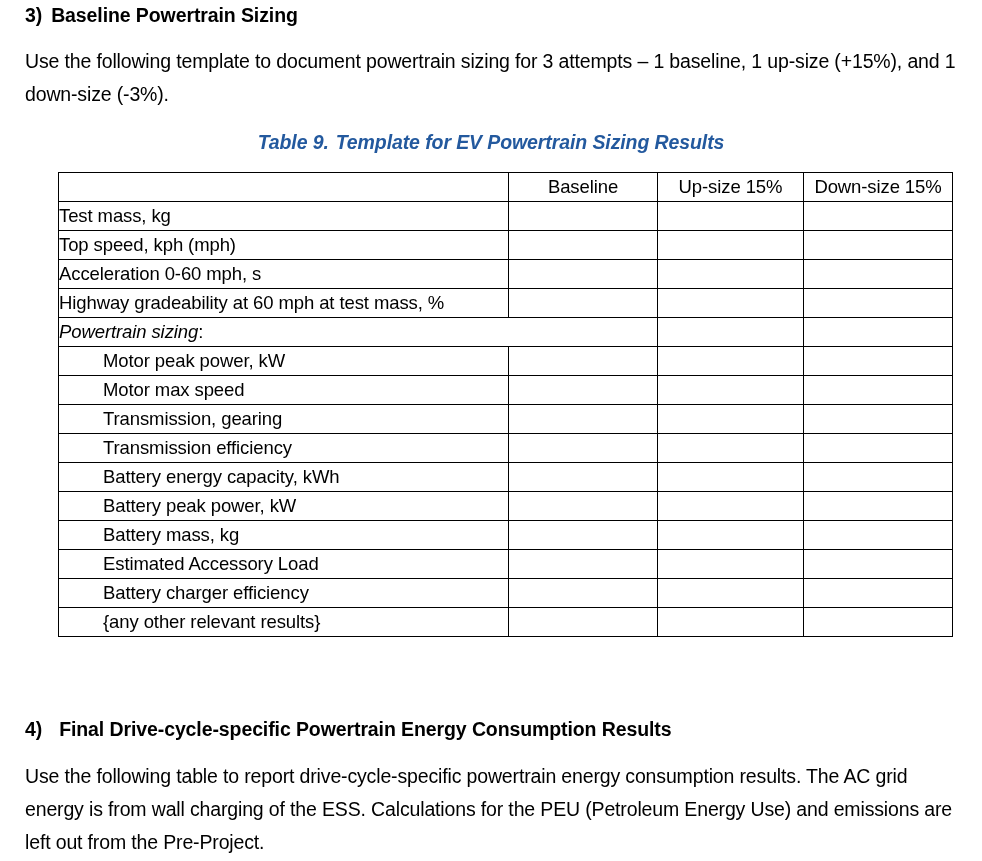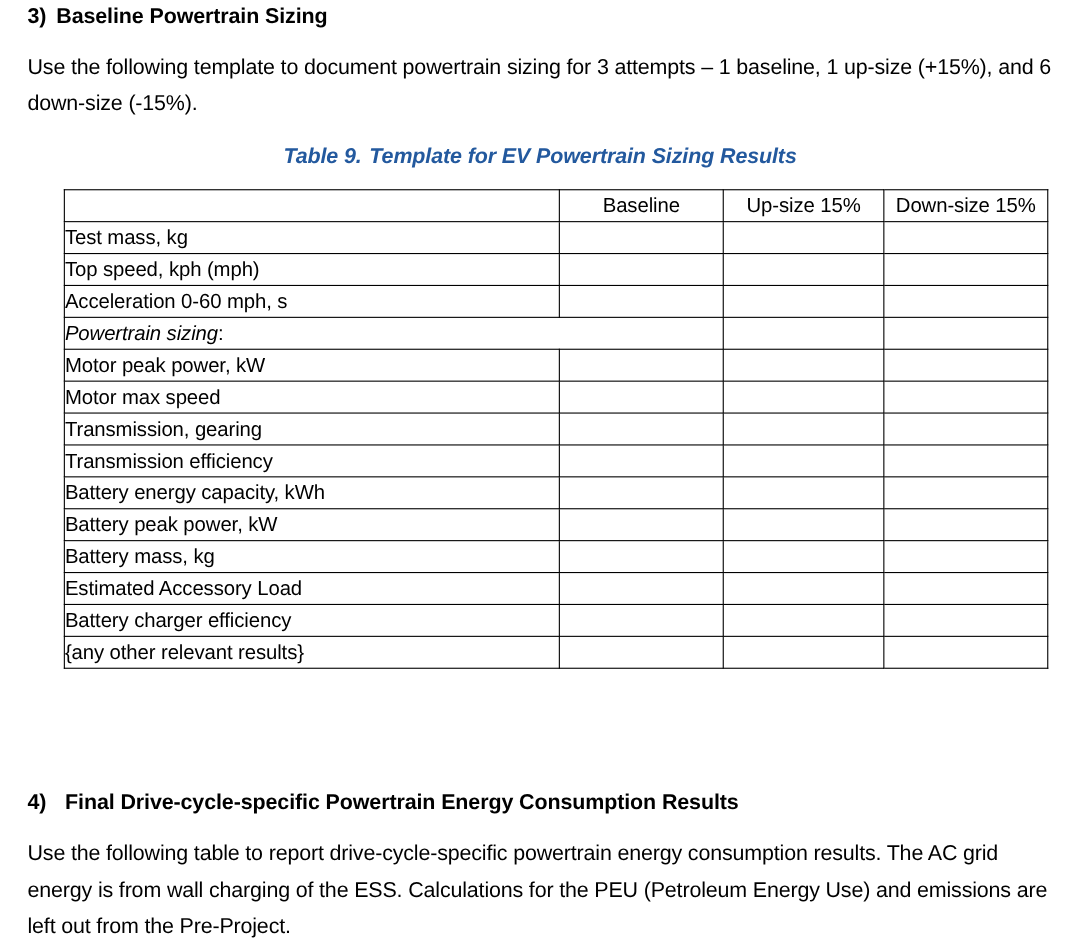--- a/index.html
+++ b/index.html
@@ -85,20 +85,21 @@
   }
   col.c-label { width: 450px; }
   col.c-base  { width: 149px; }
   col.c-up    { width: 146px; }
   col.c-down  { width: 149px; }
 
   td.lbl {
     padding-left: 11px;
   }
   td.lbl.indent {
+    padding-left: 44px;
     margin-top: 44px;
   }
   td.lbl.ital {
     font-style: italic;
   }
   td.lbl.ital .colon {
     font-style: normal;
   }
   td.hdr {
     text-align: center;
@@ -112,21 +113,21 @@
 </style>
 </head>
 <body>
 
 <div class="page">
 
   <div class="heading" style="top:4px;">
     <span class="num">3)</span><span class="gap-sm"></span><span>Baseline Powertrain Sizing</span>
   </div>
 
-  <div class="para" style="top:45px;">Use the following template to document powertrain sizing for 3 attempts – 1 baseline, 1 up-size (+15%), and 6 down-size (-15%).</div>
+  <div class="para" style="top:45px;">Use the following template to document powertrain sizing for 3 attempts – 1 baseline, 1 up-size (+15%), and 1 down-size (-3%).</div>
 
   <div class="caption" style="color: rgb(35, 89, 158);">
     <span>Table 9.</span><span class="capgap"></span><span>Template for EV Powertrain Sizing Results</span>
   </div>
 
   <div class="tbl-wrap">
     <table class="sizing">
       <colgroup>
         <col class="c-label">
         <col class="c-base">
@@ -152,20 +153,26 @@
             <td class="blank"></td>
             <td class="blank"></td>
           </tr>
           <tr>
             <td class="lbl"><span class="nowrap">Acceleration 0-60 mph, s</span></td>
             <td class="blank"></td>
             <td class="blank"></td>
             <td class="blank"></td>
           </tr>
           <tr>
+            <td class="lbl"><span class="nowrap">Highway gradeability at 60 mph at test mass, %</span></td>
+            <td class="blank"></td>
+            <td class="blank"></td>
+            <td class="blank"></td>
+          </tr>
+          <tr>
             <td class="lbl ital span2" colspan="2"><span class="nowrap">Powertrain sizing</span><span class="colon">:</span></td>
             <td class="blank"></td>
             <td class="blank"></td>
           </tr>
           <tr>
             <td class="lbl indent"><span class="nowrap">Motor peak power, kW</span></td>
             <td class="blank"></td>
             <td class="blank"></td>
             <td class="blank"></td>
           </tr>

